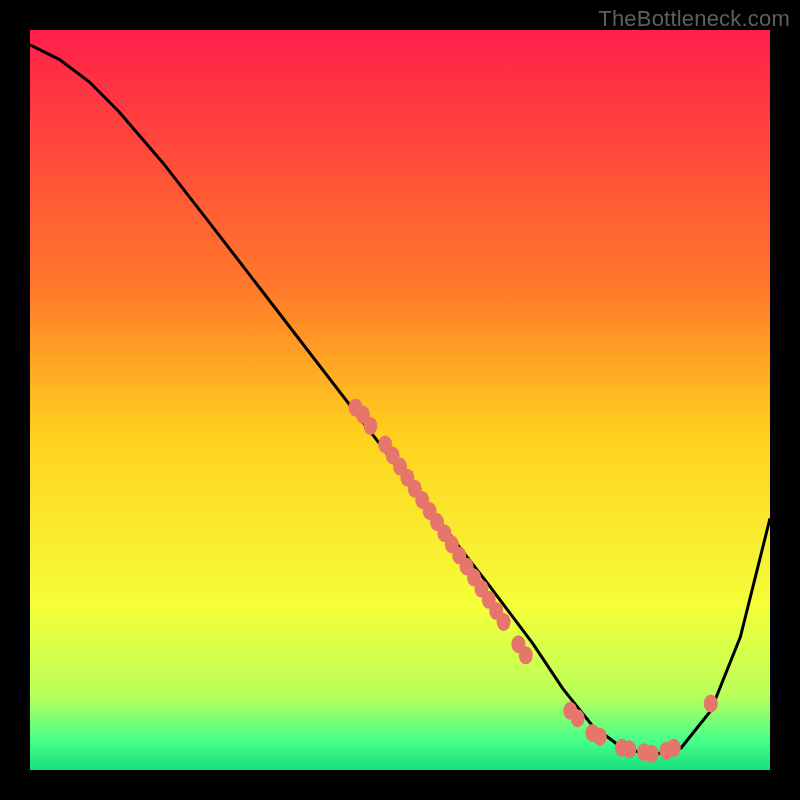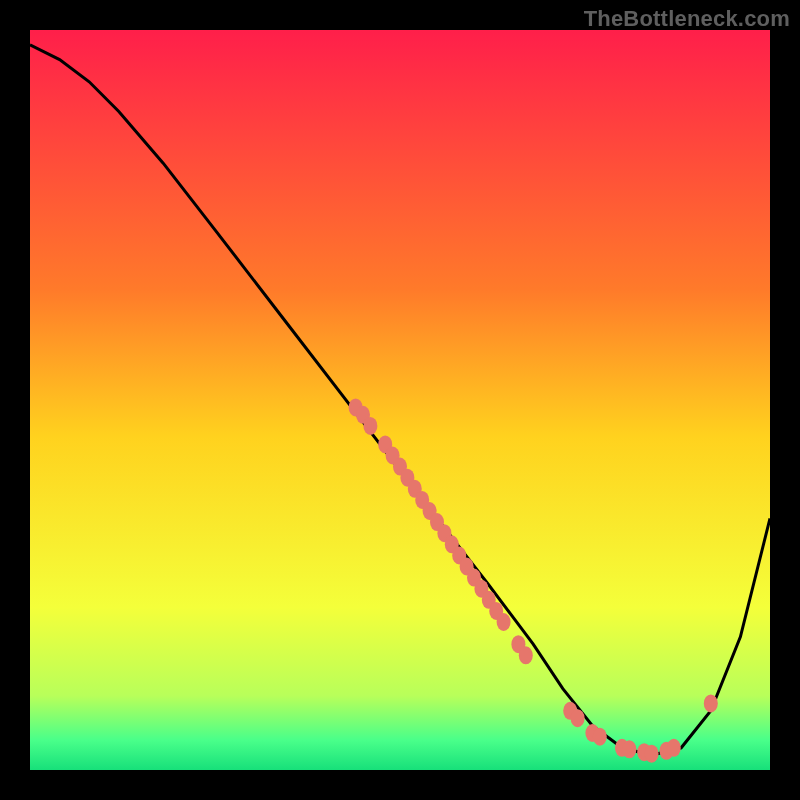--- a/index.html
+++ b/index.html
@@ -16,21 +16,21 @@
     width: 800px;
     height: 800px;
     background: #000;
   }
   .watermark {
     position: absolute;
     top: 6px;
     right: 10px;
     color: #5f5f5f;
     font-size: 22px;
-    font-weight: 700;
+    font-weight: 400;
     letter-spacing: 0.2px;
   }
   .plot {
     position: absolute;
     left: 30px;
     top: 30px;
     width: 740px;
     height: 740px;
   }
   .plot svg {

